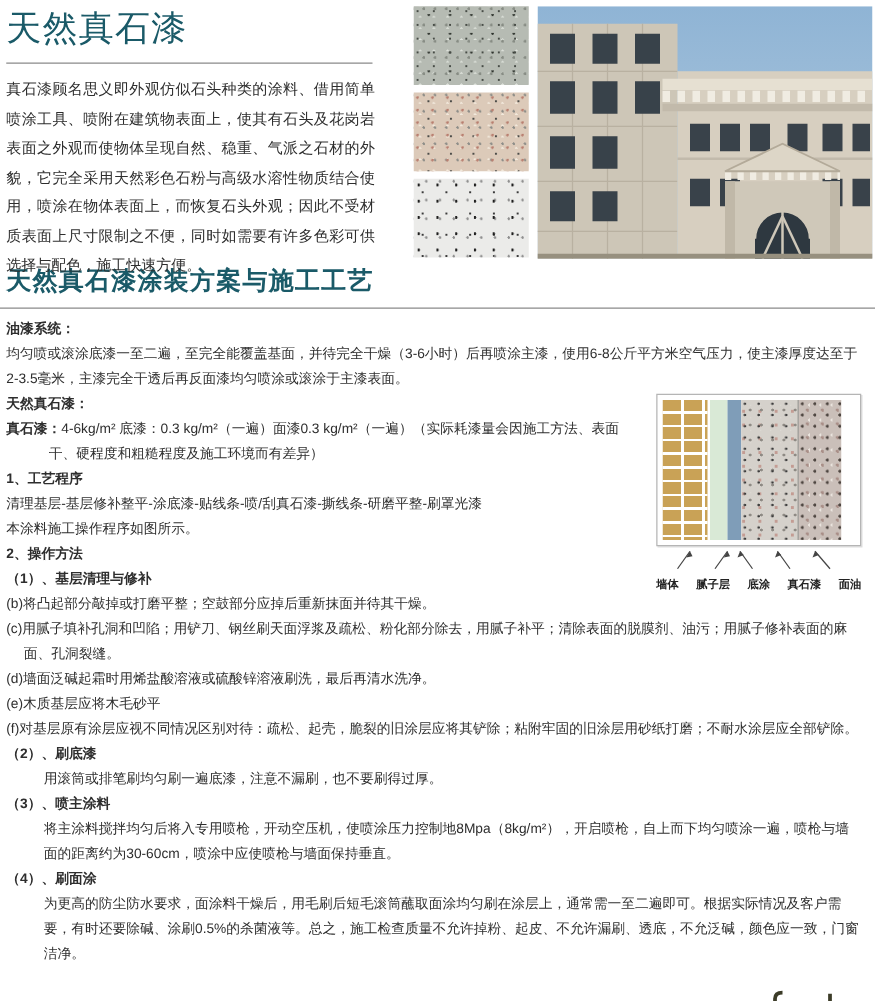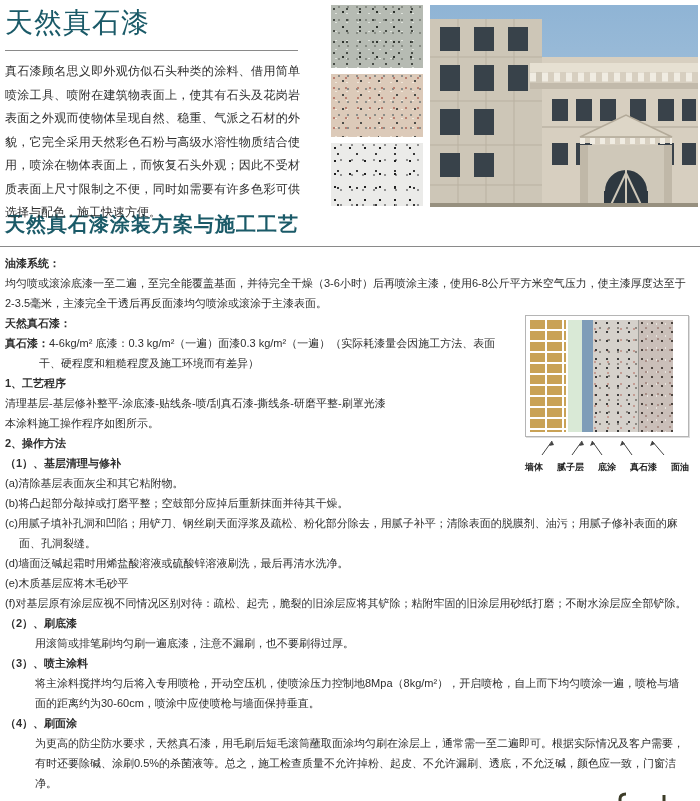--- a/index.html
+++ b/index.html
@@ -196,35 +196,34 @@
 
   <p class="b">天然真石漆：</p>
   <p class="hang"><span class="b">真石漆：</span><span>4-6kg/m² 底漆：0.3 kg/m²（一遍）面漆0.3 kg/m²（一遍）（实际耗漆量会因施工方法、表面干、硬程度和粗糙程度及施工环境而有差异）</span></p>
 
   <p class="b">1、工艺程序</p>
   <p>清理基层-基层修补整平-涂底漆-贴线条-喷/刮真石漆-撕线条-研磨平整-刷罩光漆</p>
   <p>本涂料施工操作程序如图所示。</p>
 
   <p class="b">2、操作方法</p>
   <p class="b">（1）、基层清理与修补</p>
-  <p class="hang-sm">(a)清除基层表面灰尘和其它粘附物。</p>
   <p class="hang-sm">(b)将凸起部分敲掉或打磨平整；空鼓部分应掉后重新抹面并待其干燥。</p>
   <p class="hang-sm">(c)用腻子填补孔洞和凹陷；用铲刀、钢丝刷天面浮浆及疏松、粉化部分除去，用腻子补平；清除表面的脱膜剂、油污；用腻子修补表面的麻面、孔洞裂缝。</p>
   <p class="hang-sm">(d)墙面泛碱起霜时用烯盐酸溶液或硫酸锌溶液刷洗，最后再清水洗净。</p>
   <p class="hang-sm">(e)木质基层应将木毛砂平</p>
   <p class="hang-sm">(f)对基层原有涂层应视不同情况区别对待：疏松、起壳，脆裂的旧涂层应将其铲除；粘附牢固的旧涂层用砂纸打磨；不耐水涂层应全部铲除。</p>
 
   <p class="b">（2）、刷底漆</p>
   <p class="indent">用滚筒或排笔刷均匀刷一遍底漆，注意不漏刷，也不要刷得过厚。</p>
 
   <p class="b">（3）、喷主涂料</p>
   <p class="indent">将主涂料搅拌均匀后将入专用喷枪，开动空压机，使喷涂压力控制地8Mpa（8kg/m²），开启喷枪，自上而下均匀喷涂一遍，喷枪与墙面的距离约为30-60cm，喷涂中应使喷枪与墙面保持垂直。</p>
 
   <p class="b">（4）、刷面涂</p>
-  <p class="indent">为更高的防尘防水要求，天然真石漆，用毛刷后短毛滚筒蘸取面涂均匀刷在涂层上，通常需一至二遍即可。根据实际情况及客户需要，有时还要除碱、涂刷0.5%的杀菌液等。总之，施工检查质量不允许掉粉、起皮、不允许漏刷、透底，不允泛碱，颜色应一致，门窗洁净。</p>
+  <p class="indent">为更高的防尘防水要求，面涂料干燥后，用毛刷后短毛滚筒蘸取面涂均匀刷在涂层上，通常需一至二遍即可。根据实际情况及客户需要，有时还要除碱、涂刷0.5%的杀菌液等。总之，施工检查质量不允许掉粉、起皮、不允许漏刷、透底，不允泛碱，颜色应一致，门窗洁净。</p>
 </div>
 
 <div class="logo">
   <svg width="80" height="24" viewBox="0 0 80 24">
     <g fill="none" stroke="#3c3c28" stroke-width="3">
       <path d="M6 24 V10 q0-5 6-5"></path>
       <path d="M2 14 h10"></path>
       <path d="M18 16 q5-4 10 0"></path>
       <path d="M34 16 q5-4 9 1"></path>
       <path d="M50 24 V6"></path>

